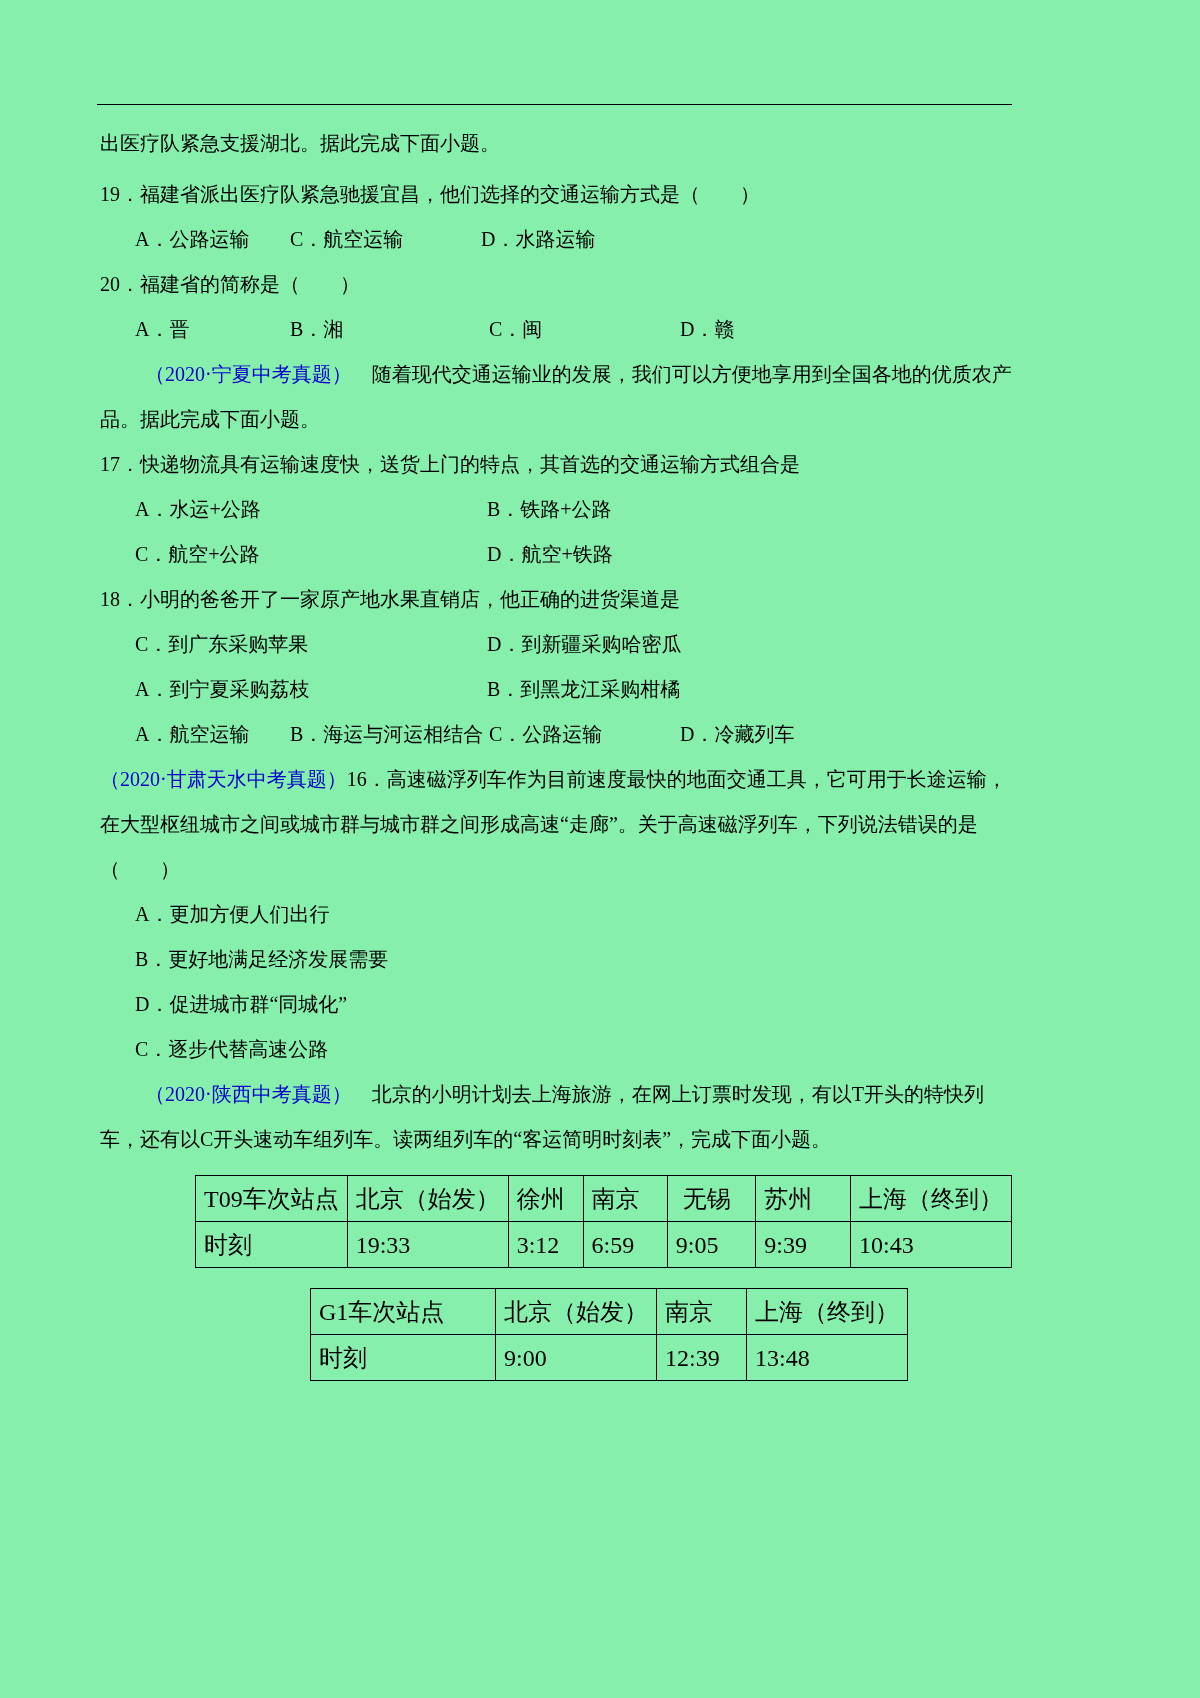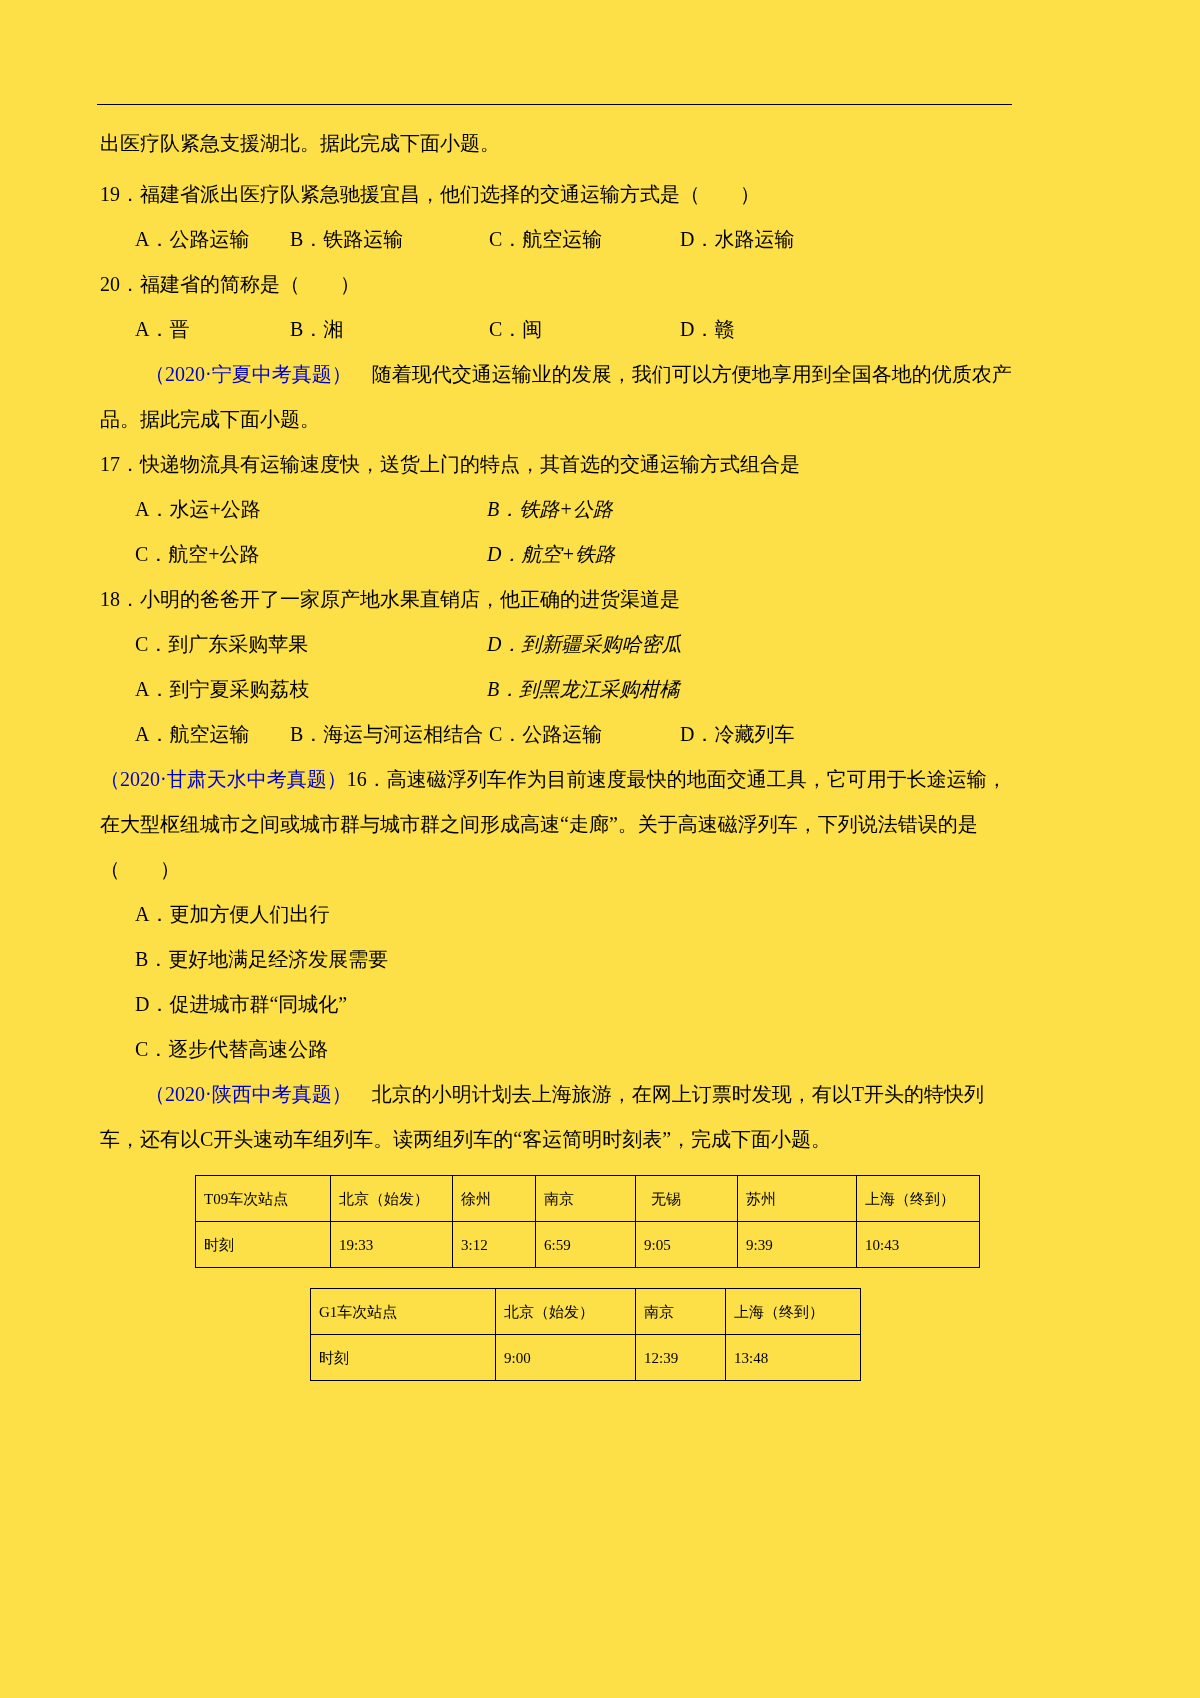--- a/index.html
+++ b/index.html
@@ -1,21 +1,21 @@
 <!DOCTYPE html>
 <html><head>
 <meta charset="utf-8">
 <style>
   * { margin: 0; padding: 0; box-sizing: border-box; }
   html, body { background: #ffffff; }
   .page {
     position: relative;
     width: 1200px;
     height: 1698px;
-    background: #fde047;
+    background: #86efac;
     color: #000000;
     font-family: "Liberation Serif", "DejaVu Serif", serif;
     font-size: 20px;
     overflow: hidden;
   }
   .rule {
     position: absolute;
     left: 97px;
     top: 104px;
     width: 915px;
@@ -32,29 +32,29 @@
   .tag { color: #0000CC; }
   .indent { text-indent: 45px; }
   .q19 { margin-top: 6px; }
   .opts { display: flex; padding-left: 35px; }
   .opts span { flex-shrink: 0; white-space: nowrap; }
   .o1 { width: 155px; }
   .o2 { width: 199px; }
   .o3 { width: 191px; }
   .o4 { flex: 1; }
   .oa { width: 352px; flex-shrink: 0; white-space: nowrap; }
-  .ob { flex: 1; font-style: italic; }
+  .ob { flex: 1; }
   .optline { padding-left: 35px; }
   table { border-collapse: collapse; line-height: 24px; }
   td {
     border: 1.5px solid #000000;
     height: 46px;
     padding: 0 8px;
     vertical-align: middle;
-    font-size: 15px;
+    font-size: 24px;
     white-space: nowrap;
   }
   .t09 { margin-left: 95px; margin-top: 13px; }
   .g1  { margin-left: 210px; margin-top: 20px; }
   .t09 .c0 { width: 135px; } .t09 .c1 { width: 122px; } .t09 .c2 { width: 83px; }
   .t09 .c3 { width: 100px; } .t09 .c4 { width: 102px; padding-left: 15px; } .t09 .c5 { width: 119px; }
   .t09 .c6 { width: 123px; }
   .g1 .c0 { width: 185px; } .g1 .c1 { width: 140px; }
   .g1 .c2 { width: 90px; }  .g1 .c3 { width: 135px; }
 </style>
@@ -64,21 +64,20 @@
 <div class="page">
   <div class="rule"></div>
 
   <div class="content">
 
     <p>出医疗队紧急支援湖北。据此完成下面小题。</p>
 
     <p class="q19">19．福建省派出医疗队紧急驰援宜昌，他们选择的交通运输方式是（　　）</p>
     <div class="opts">
       <span class="o1">A．公路运输</span>
-      <span class="o2">B．铁路运输</span>
       <span class="o3">C．航空运输</span>
       <span class="o4">D．水路运输</span>
     </div>
 
     <p>20．福建省的简称是（　　）</p>
     <div class="opts">
       <span class="o1">A．晋</span>
       <span class="o2">B．湘</span>
       <span class="o3">C．闽</span>
       <span class="o4">D．赣</span>

